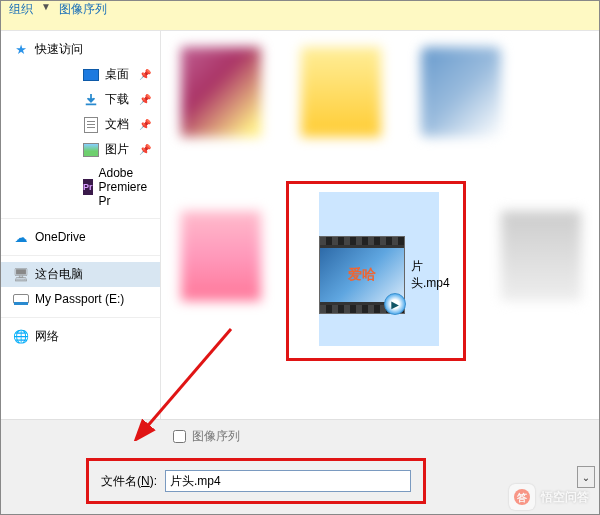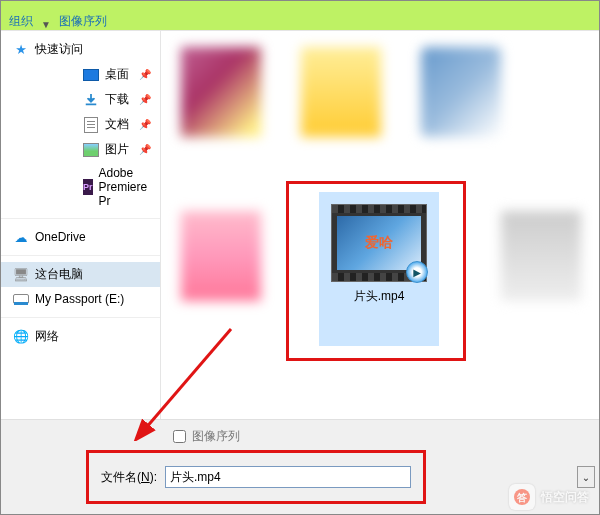--- a/index.html
+++ b/index.html
@@ -9,25 +9,25 @@
       font-family: "Microsoft YaHei", "Segoe UI", sans-serif;
       font-size: 12px;
       background: #fff;
       position: relative;
       overflow: hidden;
       border: 1px solid #888;
     }
     .toolbar {
       height: 30px;
       display: flex;
-      align-items: flex-end;
+      align-items: flex-start;
       gap: 8px;
       padding: 0 8px;
       border-bottom: 1px solid #e5e5e5;
-      background: #bef264;
+      background: #fef9c3;
     }
     .toolbar-text { color: #1a6fb8; }
     .dropdown-arrow { color: #555; font-size: 10px; }
     .body-area { display: flex; height: 390px; }
     .sidebar {
       width: 160px;
       border-right: 1px solid #e5e5e5;
       padding-top: 6px;
       background: #fff;
     }
@@ -88,21 +88,21 @@
       position: absolute;
       left: 125px; top: 150px;
       width: 180px; height: 180px;
       border: 3px solid #e01414;
     }
     .video-item {
       position: absolute;
       left: 30px; top: 8px;
       width: 120px; height: 154px;
       background: #cce6ff;
-      display: flex; flex-direction: column; align-items: center;
+      display: flex; flex-direction: row; align-items: center;
       padding-top: 12px;
       gap: 6px;
     }
     .video-frame {
       width: 96px; height: 78px;
       background: #333;
       border: 1px solid #666;
       position: relative;
       display: flex; align-items: center; justify-content: center;
     }
@@ -147,21 +147,21 @@
     }
     .seq-row {
       display: flex; align-items: center; gap: 6px;
       margin-left: 162px;
     }
     .seq-row input[type=checkbox]{ width:13px;height:13px; }
     .seq-row .seq-label { color: #777; }
     .fname-wrap {
       position: absolute;
       left: 85px; bottom: 10px;
-      width: 340px; height: 54px;
+      width: 340px; height: 46px;
       border: 3px solid #e01414;
       display: flex; align-items: center;
       padding: 0 12px;
       gap: 8px;
       background: #f0f0f0;
     }
     .fname-label { color: #000; }
     .fname-label u { text-decoration: underline; }
     .fname-input {
       flex: 1;

